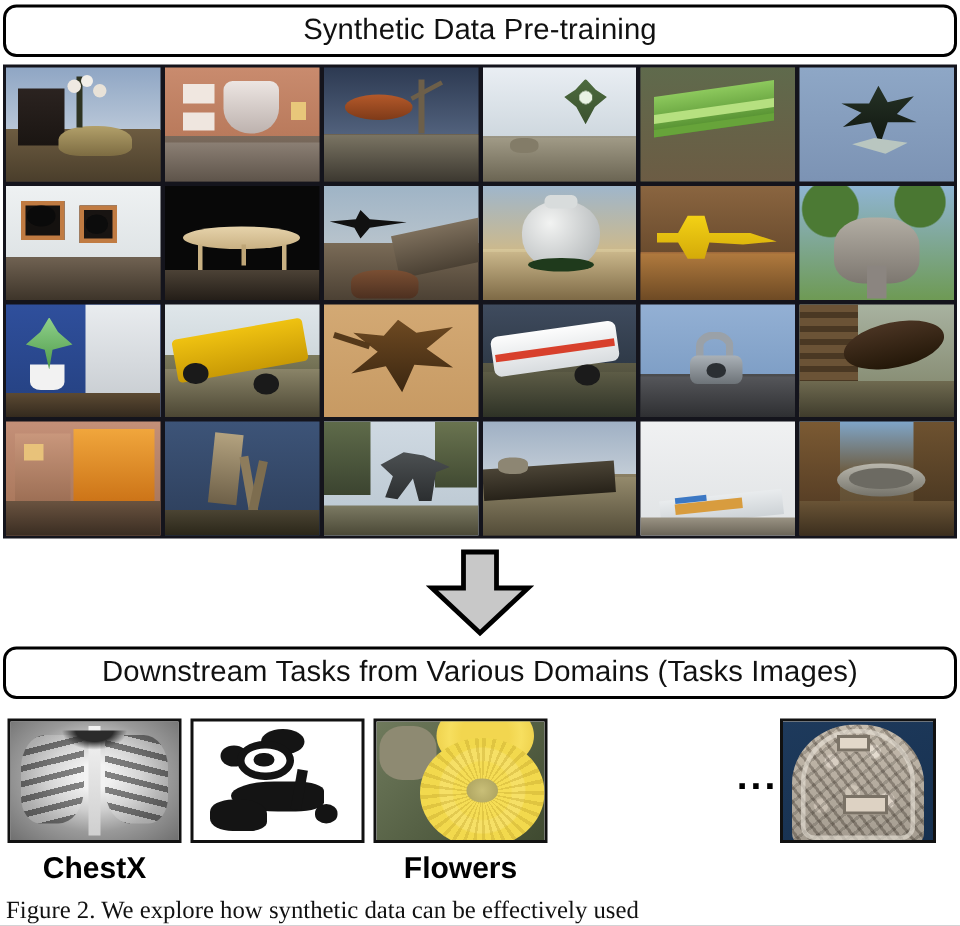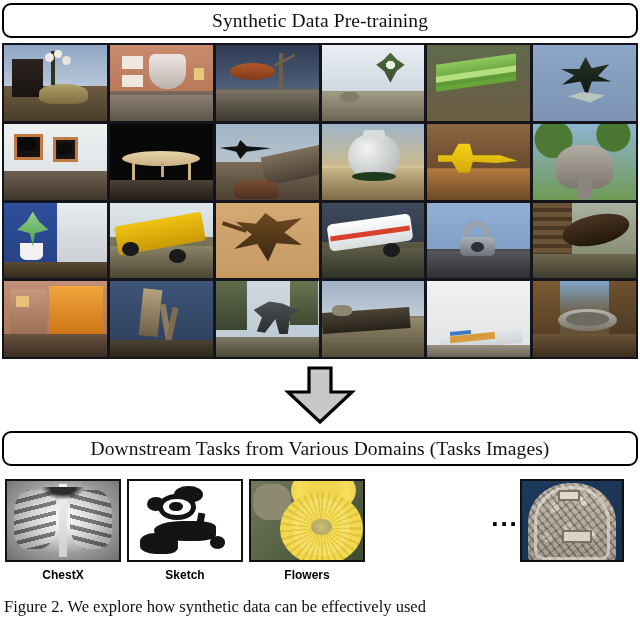--- a/index.html
+++ b/index.html
@@ -14,21 +14,20 @@
 
   
   .banner {
     position: absolute;
     border: 2.5px solid #000;
     border-radius: 9px;
     background: #ffffff;
     display: flex;
     align-items: center;
     justify-content: center;
-    font-family: Liberation Serif, serif;
   }
   .banner-text {
     font-size: 19.5px;
     color: #111;
     letter-spacing: 0.1px;
     white-space: nowrap;
   }
   #banner-top { left: 2px; top: 3px; width: 636px; height: 35px; }
   #banner-bottom { left: 2px; top: 431px; width: 636px; height: 35px; }
 
@@ -62,21 +61,21 @@
 
   
   .thumb {
     position: absolute;
     border: 2px solid #111;
     background: #fff;
     overflow: hidden;
   }
   .thumb-label {
     position: absolute;
-    font-size: 12px;
+    font-size: 20px;
     font-weight: bold;
     color: #000;
     text-align: center;
     white-space: nowrap;
   }
   #dots {
     position: absolute;
     left: 490px; top: 512px;
     width: 30px;
     font-size: 26px;
@@ -300,21 +299,20 @@
   <div class="thumb" style="left:127px; top:479px; width:116px; height:83px; background:#fff;">
     <div style="position:absolute;left:40%;top:6%;width:26%;height:22%;border-radius:50%;background:#141414;"></div>
     <div style="position:absolute;left:16%;top:20%;width:16%;height:18%;border-radius:50%;background:#141414;"></div>
     <div style="position:absolute;left:26%;top:16%;width:34%;height:34%;border:5px solid #141414;border-radius:50%;background:#fff;"></div>
     <div style="position:absolute;left:36%;top:26%;width:12%;height:12%;border-radius:50%;background:#141414;"></div>
     <div style="position:absolute;left:22%;top:50%;width:56%;height:26%;border-radius:46% 30% 30% 50%;background:#141414;"></div>
     <div style="position:absolute;left:10%;top:66%;width:34%;height:26%;border-radius:40% 46% 30% 40%;background:#141414;"></div>
     <div style="position:absolute;left:72%;top:70%;width:14%;height:16%;border-radius:50%;background:#141414;"></div>
     <div style="position:absolute;left:60%;top:40%;width:7px;height:34%;background:#141414;transform:rotate(10deg);"></div>
   </div>
-  <div class="thumb-label" style="left:127px; top:568px; width:116px;">Sketch</div>
 
   <div class="thumb" style="left:249px; top:479px; width:116px; height:83px;">
     <div style="position:absolute;inset:0;background:linear-gradient(135deg,#6f7a5c,#3f4a30);"></div>
     <div style="position:absolute;left:2%;top:4%;width:34%;height:46%;background:#8e8a72;border-radius:40%;"></div>
     <div style="position:absolute;left:36%;top:-18%;width:58%;height:60%;border-radius:50%;background:radial-gradient(circle,#f2d64f 0 40%,#f7df5f 60%,#e8c840 100%);"></div>
     <div style="position:absolute;left:26%;top:14%;width:74%;height:92%;border-radius:50%;
                 background:radial-gradient(circle at 50% 48%,#b7ae6e 0 11%,#f5dd55 13% 34%,#f6e066 36% 50%,#f2d94d 52% 100%);"></div>
     <div style="position:absolute;left:26%;top:14%;width:74%;height:92%;border-radius:50%;
                 background:repeating-conic-gradient(from 0deg at 50% 50%, rgba(190,160,40,0.35) 0deg 4deg, rgba(255,255,255,0) 4deg 11deg);"></div>
     <div style="position:absolute;left:54%;top:48%;width:18%;height:20%;border-radius:50%;background:radial-gradient(circle,#c9bf78,#a99f5c);"></div>

